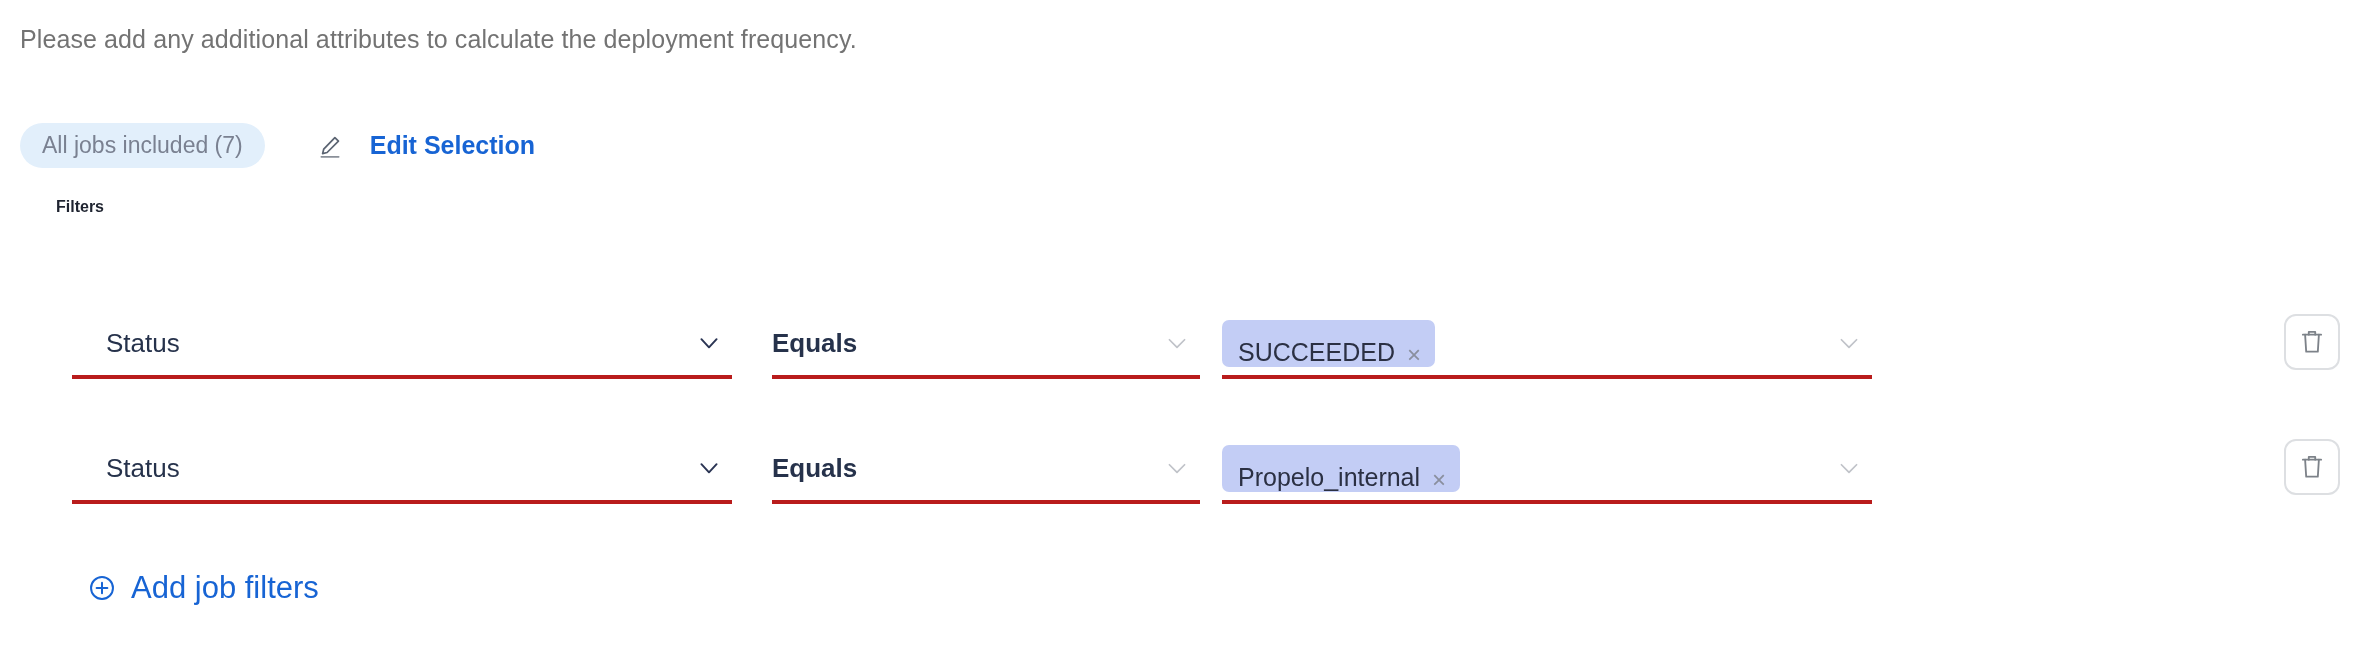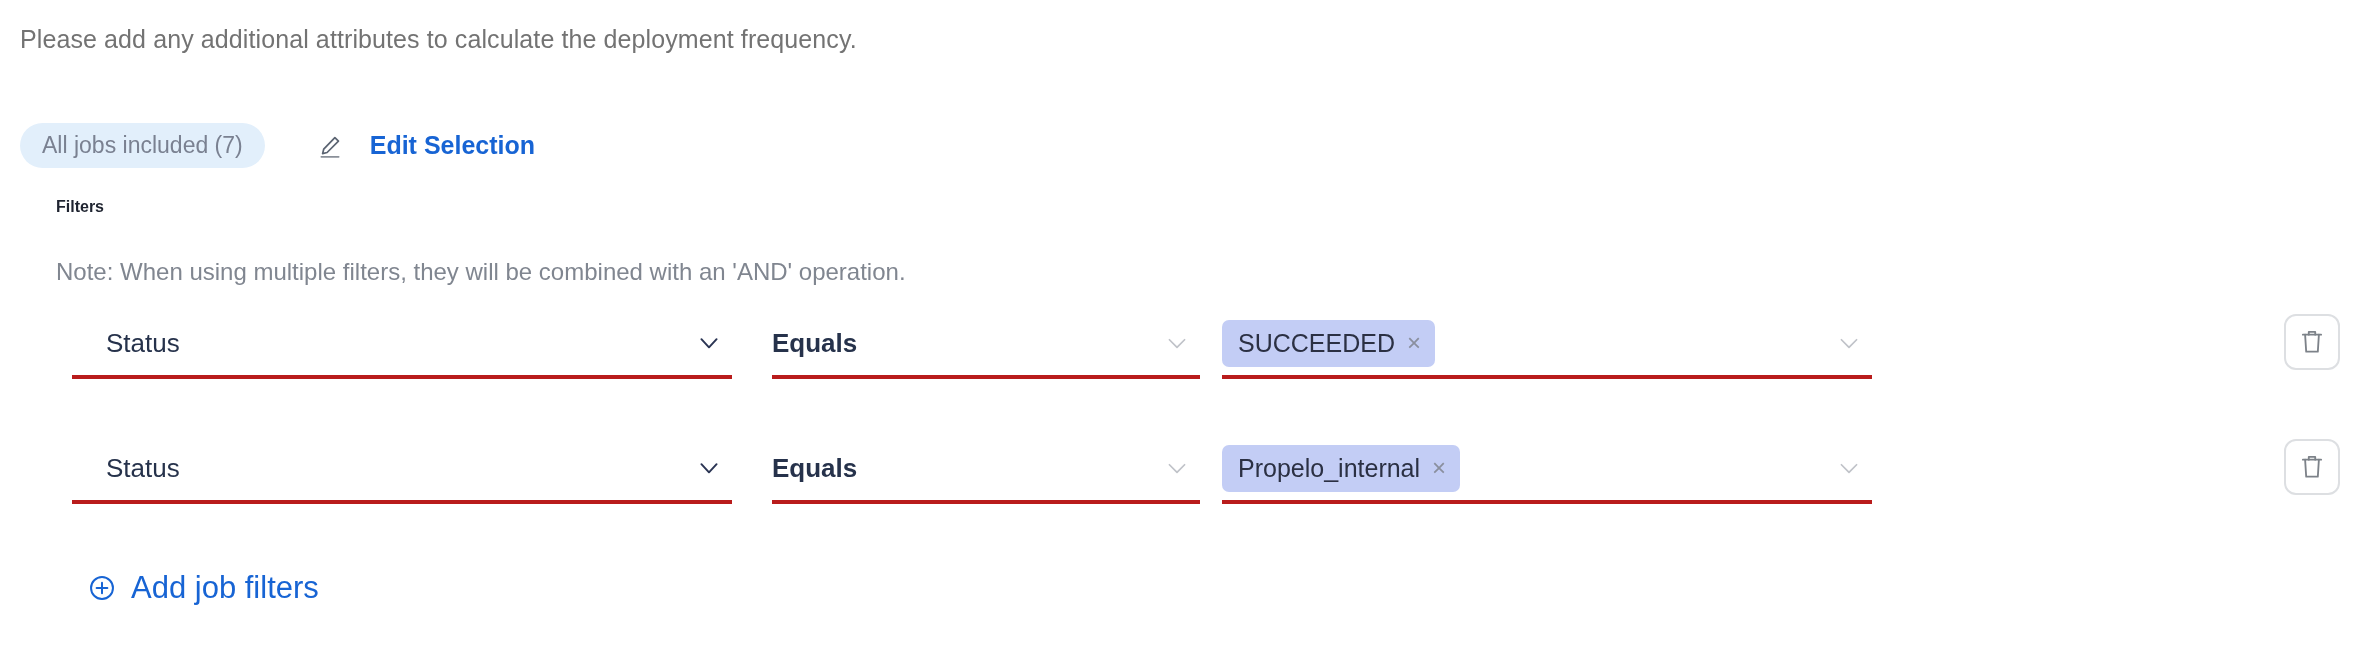--- a/index.html
+++ b/index.html
@@ -151,21 +151,21 @@
 
   .field-val {
     left: 1222px;
     width: 650px;
     padding-left: 0;
   }
   .field-val .caret-glyph { stroke: #c0c3c9; }
 
   .value-chip {
     display: inline-flex;
-    align-items: center;
+    align-items: flex-end;
     gap: 12px;
     height: 47px;
     padding: 0 14px 0 16px;
     border-radius: 7px;
     background: #c3cdf5;
     color: #2b3043;
     font-size: 25px;
     white-space: nowrap;
     box-sizing: border-box;
   }
@@ -227,21 +227,20 @@
         <svg viewBox="0 0 24 24" width="26" height="26" fill="none" stroke="#5b6472" stroke-width="1.6" stroke-linecap="round" stroke-linejoin="round">
           <path d="M16.5 4.2 L19.8 7.5 L9.3 18 L5.2 19 L6.2 14.9 Z"></path>
           <path d="M4 22 L20 22" stroke="#8a9099"></path>
         </svg>
       </span>
       <span class="label">Edit Selection</span>
     </div>
   </div>
 
   <div class="filters-title">Filters</div>
-  <div class="filters-note">Note: When using multiple filters, they will be combined with an 'AND' operation.</div>
 
   <div class="filter-rows">
 
     <div class="filter-row">
       <div class="field field-attr">
         <span class="value">Status</span>
         <span class="caret">
           <svg viewBox="0 0 24 24" width="26" height="26" fill="none">
             <path class="caret-glyph" d="M5 8.5 L12 16 L19 8.5" stroke-width="1.8" stroke-linecap="round" stroke-linejoin="round"></path>
           </svg>

